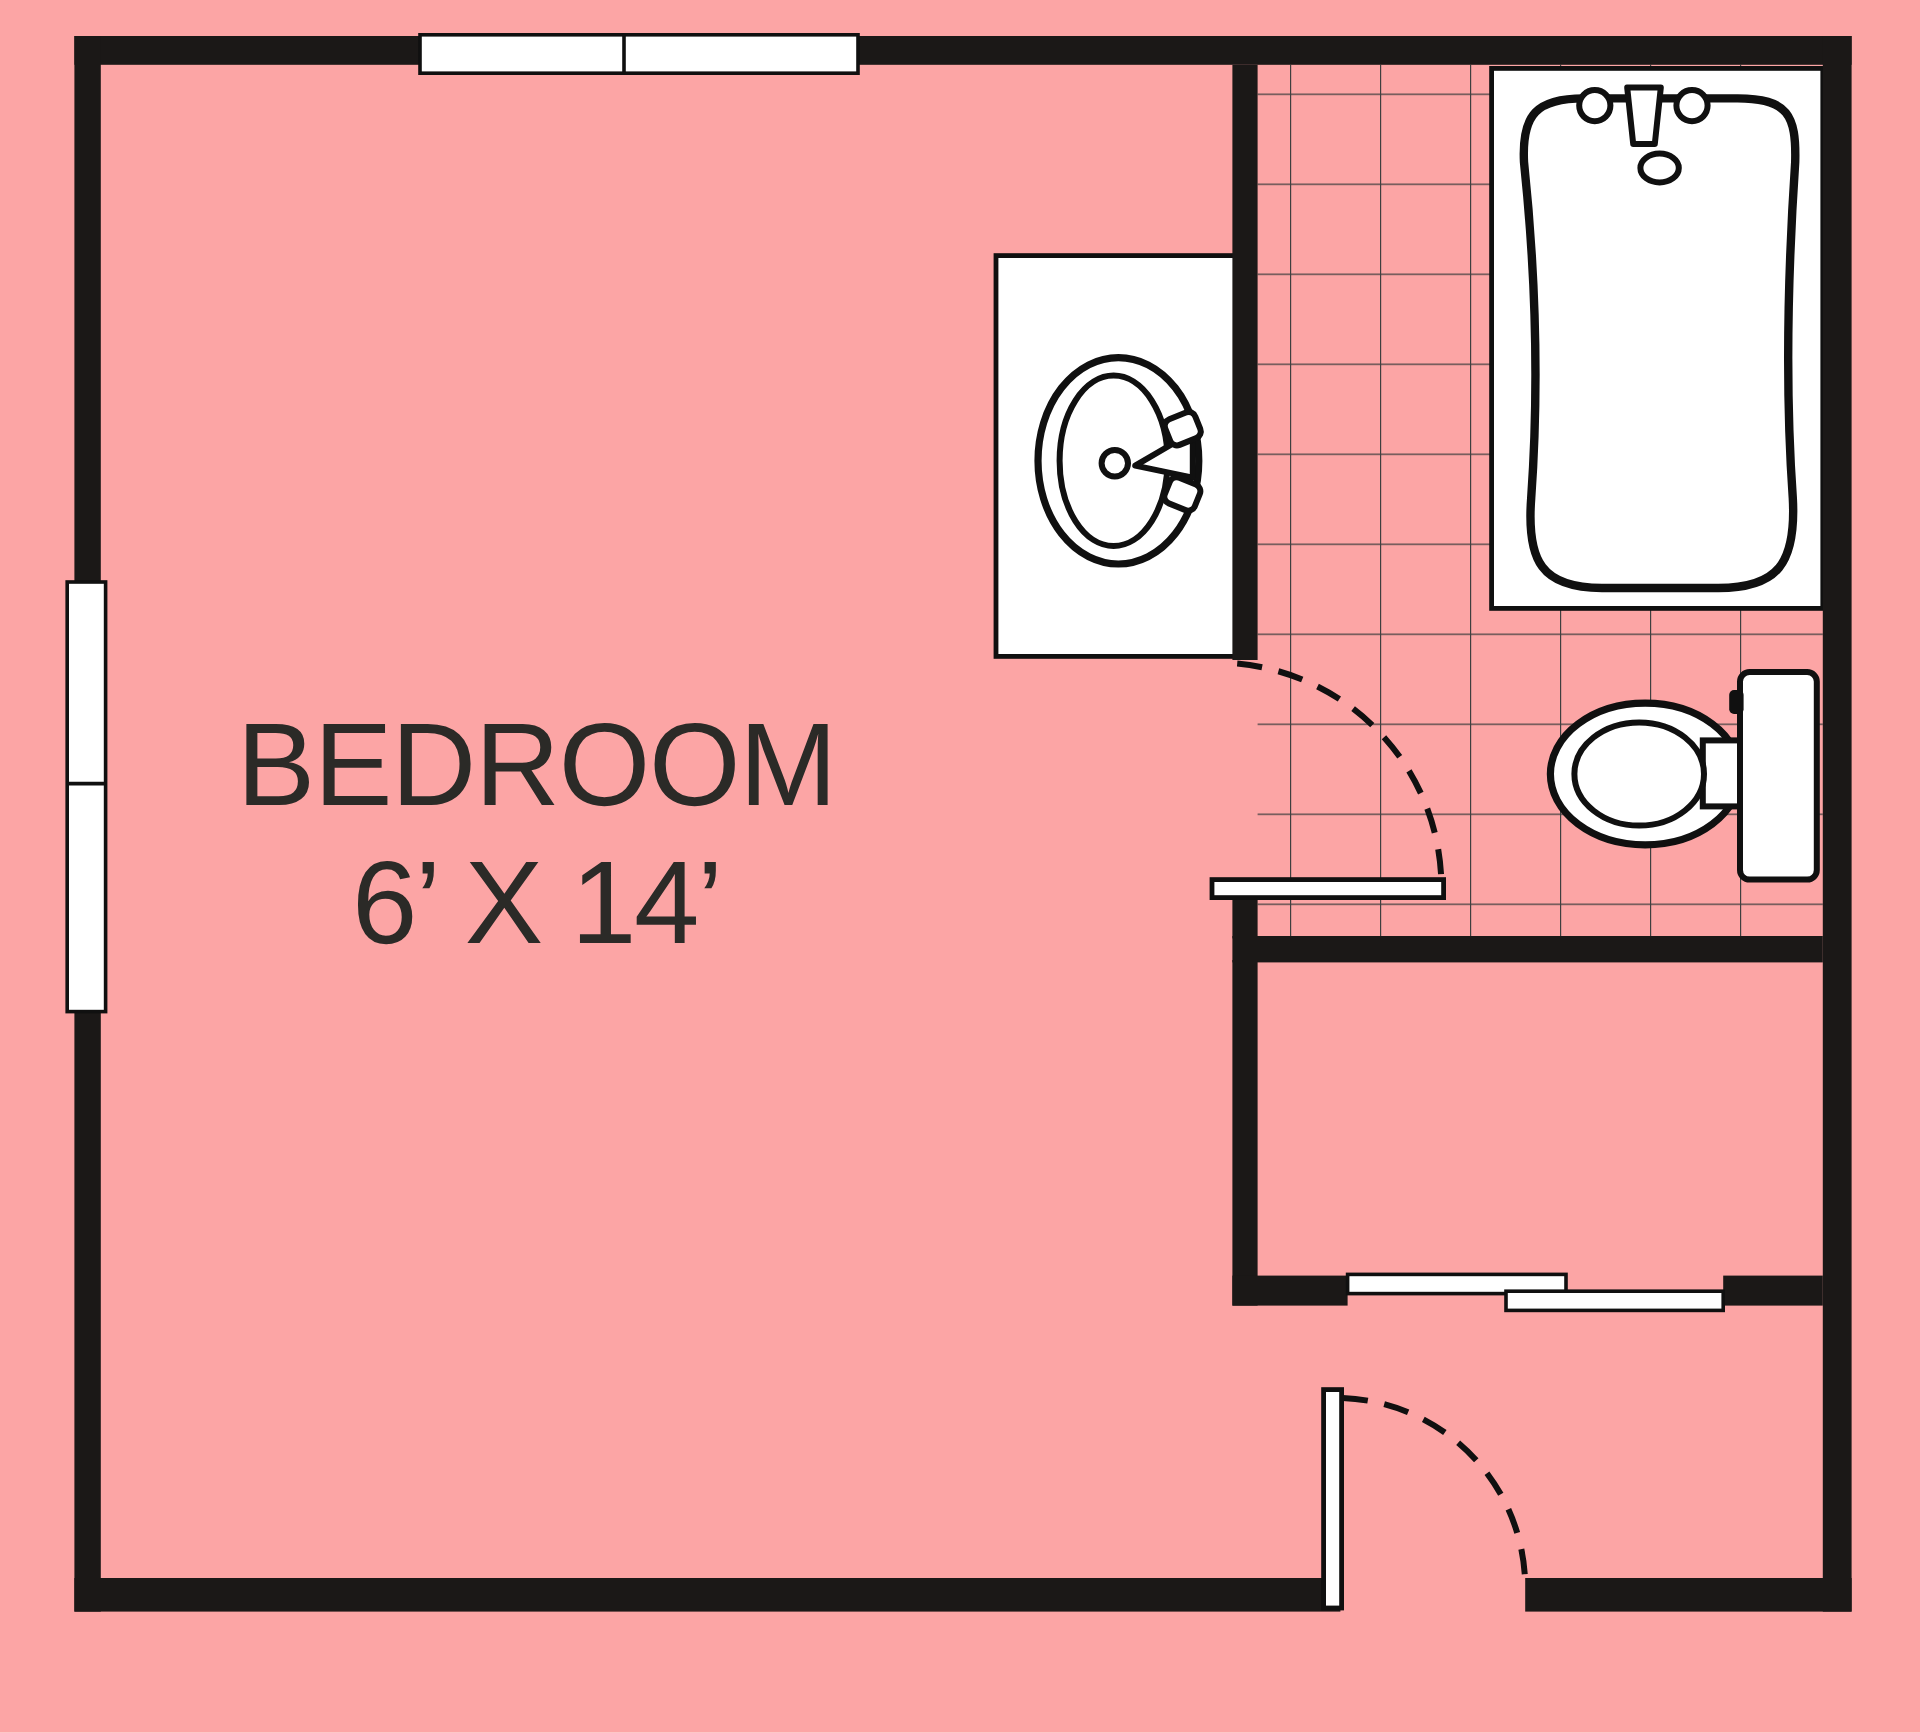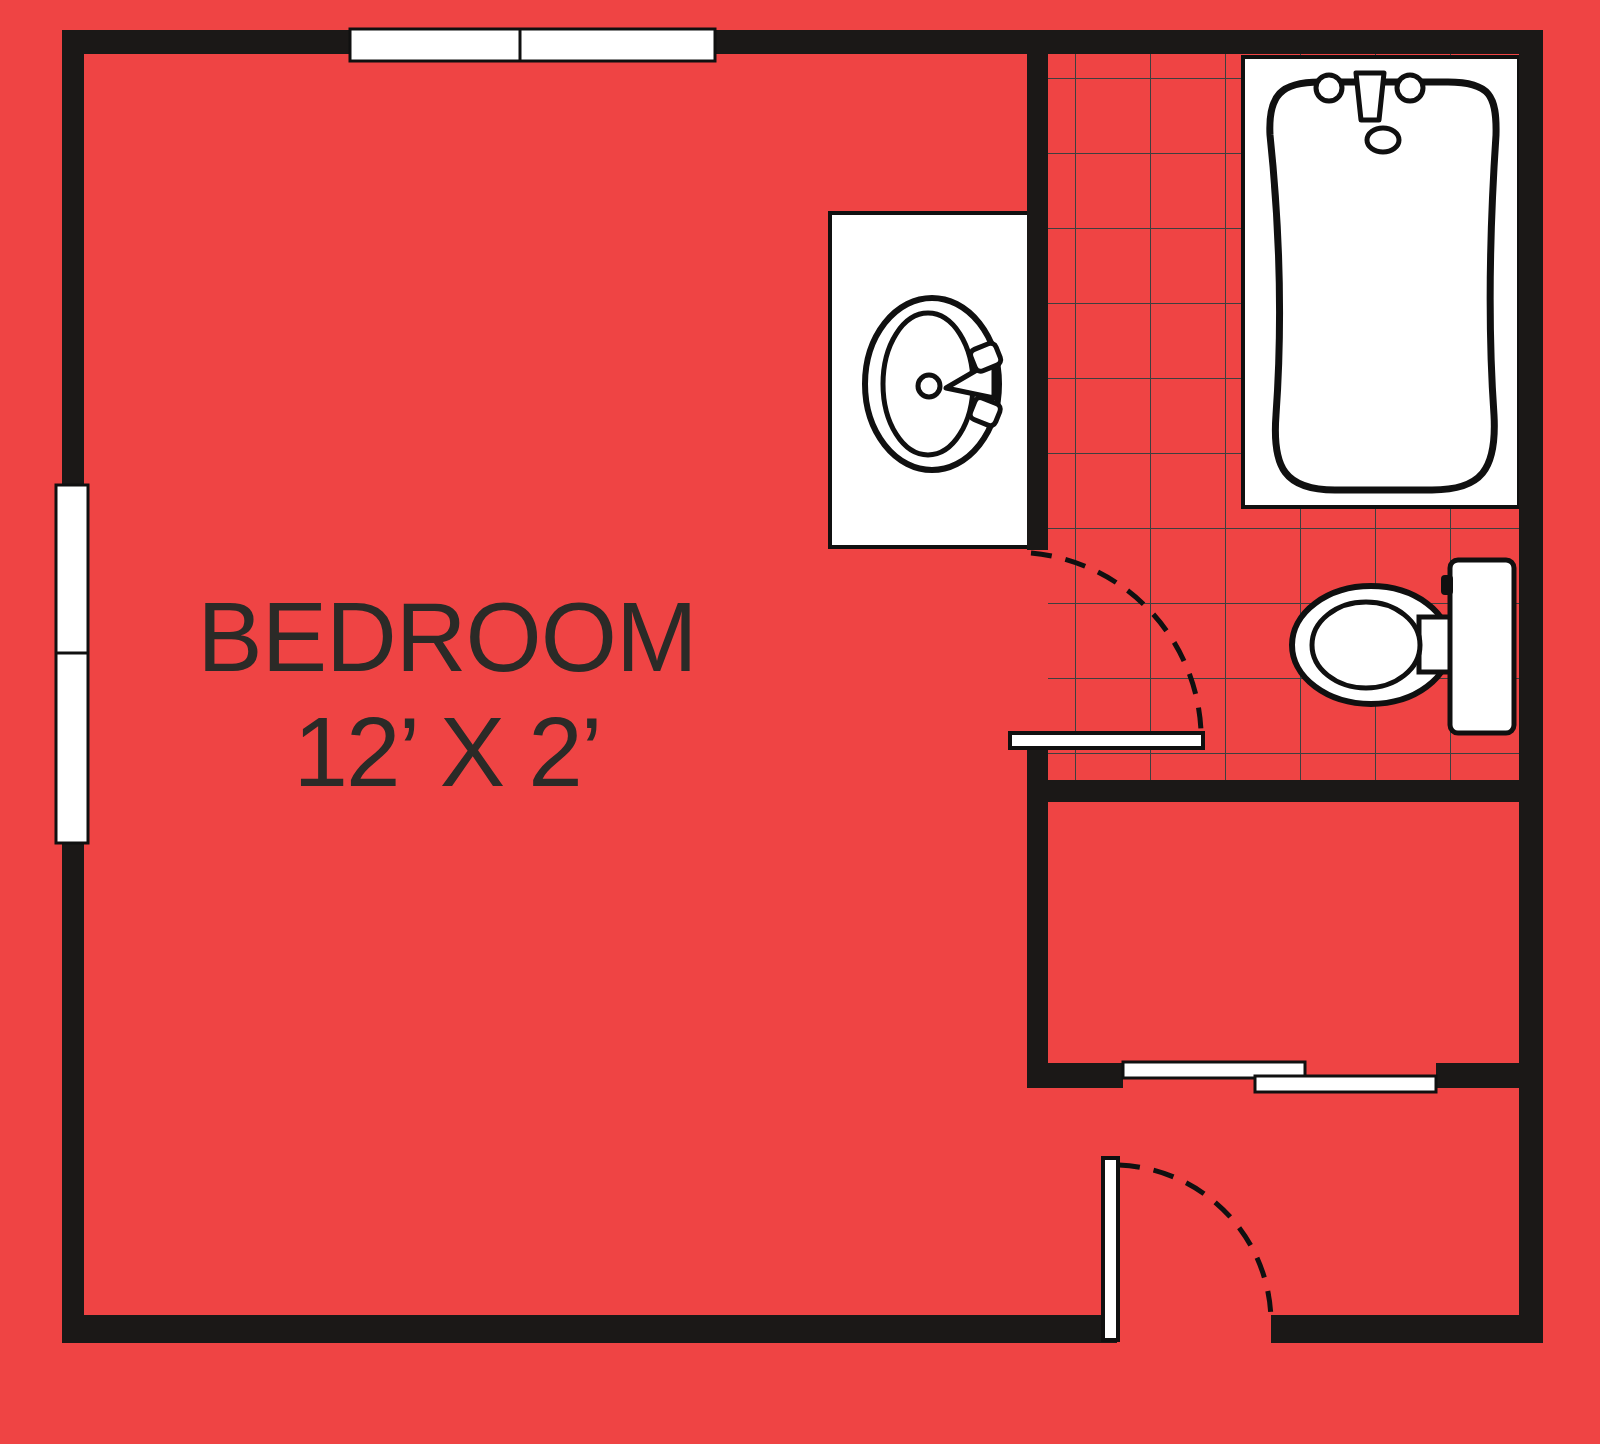--- a/index.html
+++ b/index.html
@@ -1,19 +1,19 @@
 <!DOCTYPE html>
 <html><head>
 <meta charset="utf-8">
 <style>
   html,body{margin:0;padding:0;background:#ffffff;}
   .plan{
     position:relative;
     width:1600px;height:1444px;
-    background:#ef4444;
+    background:#fca5a5;
     overflow:hidden;
     font-family:"Liberation Sans", sans-serif;
   }
   .plan svg{position:absolute;left:0;top:0;}
   .room-label{
     position:absolute;
     left:447px;top:588px;
     transform:translateX(-50%);
     font-size:98px;line-height:1;letter-spacing:-1px;
     color:#2b2a27;white-space:nowrap;
@@ -94,15 +94,15 @@
     <rect x="350" y="29" width="365" height="32" fill="#ffffff" stroke="#101010" stroke-width="3"></rect>
     <line x1="520" y1="29" x2="520" y2="61" stroke="#101010" stroke-width="3"></line>
     <rect x="56" y="485" width="32" height="358" fill="#ffffff" stroke="#101010" stroke-width="3"></rect>
     <line x1="56" y1="653" x2="88" y2="653" stroke="#101010" stroke-width="3"></line>
 
     <rect x="1123" y="1062" width="182" height="16" fill="#ffffff" stroke="#101010" stroke-width="3"></rect>
     <rect x="1255" y="1076" width="181" height="16" fill="#ffffff" stroke="#101010" stroke-width="3"></rect>
   </svg>
 
   <div class="room-label">BEDROOM</div>
-  <div class="room-dims">12’ X 2’</div>
+  <div class="room-dims">6’ X 14’</div>
 
 </div>
 
 </body></html>

